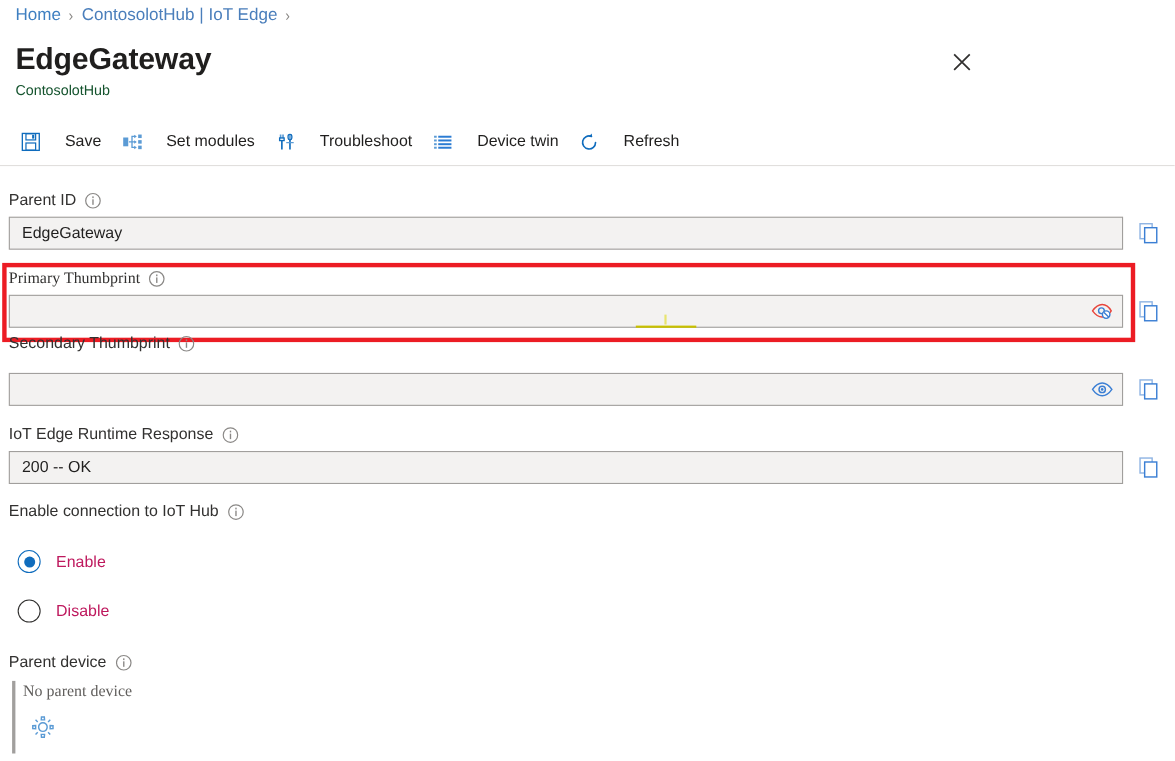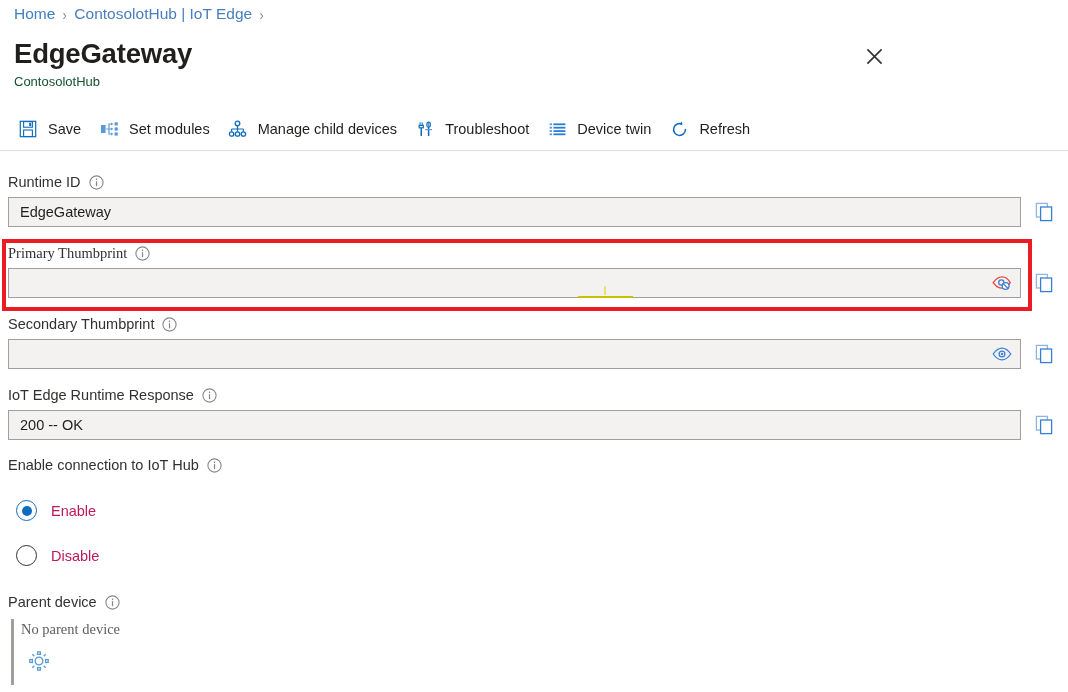--- a/index.html
+++ b/index.html
@@ -43,21 +43,21 @@
     cursor: pointer; color: #323130;
   }
   .close-btn svg { display: block; }
 
   
   .toolbar {
     position: absolute; left: 12px; top: 112px;
     display: flex; align-items: center; height: 34px;
   }
   .tb-item {
-    display: flex; align-items: center; gap: 10px;
+    display: flex; align-items: center; gap: 21px;
     padding: 4px 12px 4px 6px; cursor: pointer;
     font-size: 14.5px; color: #201f1e; white-space: nowrap;
   }
   .tb-icon {
     width: 20px; height: 20px;
     display: flex; align-items: center; justify-content: center;
     color: #0f6cbd; flex: none;
   }
   .toolbar-rule {
     position: absolute; left: 0; top: 150px;
@@ -201,32 +201,20 @@
           <path d="M11 7.4 L13.4 9 L11 10.6 Z" fill="#5b9bd5"></path>
           <path d="M11 12.4 L13.4 14 L11 15.6 Z" fill="#5b9bd5"></path>
           <rect x="14.6" y="2.3" width="3.2" height="3.2" fill="#5b9bd5"></rect>
           <rect x="14.6" y="7.4" width="3.2" height="3.2" fill="#5b9bd5"></rect>
           <rect x="14.6" y="12.4" width="3.2" height="3.2" fill="#5b9bd5"></rect>
         </svg>
       </span>
       <span>Set modules</span>
     </div>
 
-    <div class="tb-item">
-      <span class="tb-icon">
-        <svg width="19" height="18" viewBox="0 0 19 18">
-          <circle cx="9.5" cy="3.4" r="2.3" fill="none" stroke="#0f6cbd" stroke-width="1.3"></circle>
-          <path d="M9.5 5.8 V9 M3.6 9 H15.4 M3.6 9 V11.6 M9.5 9 V11.6 M15.4 9 V11.6" stroke="#0f6cbd" stroke-width="1.2" fill="none"></path>
-          <circle cx="3.6" cy="14" r="2.2" fill="none" stroke="#0f6cbd" stroke-width="1.3"></circle>
-          <circle cx="9.5" cy="14" r="2.2" fill="none" stroke="#0f6cbd" stroke-width="1.3"></circle>
-          <circle cx="15.4" cy="14" r="2.2" fill="none" stroke="#0f6cbd" stroke-width="1.3"></circle>
-        </svg>
-      </span>
-      <span>Manage child devices</span>
-    </div>
 
     <div class="tb-item">
       <span class="tb-icon">
         <svg width="18" height="18" viewBox="0 0 18 18">
           <path d="M4.1 2.2 V5.6 M6.3 2.2 V5.6" stroke="#5b9bd5" stroke-width="1.5" fill="none"></path>
           <rect x="3.2" y="5.4" width="4.1" height="2.4" fill="none" stroke="#0f6cbd" stroke-width="1.2"></rect>
           <path d="M5.25 7.9 V16" stroke="#0f6cbd" stroke-width="1.5" fill="none"></path>
           <path d="M12.6 2.2 V6.6" stroke="#5b9bd5" stroke-width="1.5" fill="none"></path>
           <rect x="10.9" y="2.1" width="3.4" height="5" rx="1.6" fill="none" stroke="#0f6cbd" stroke-width="1.2"></rect>
           <path d="M12.6 7.1 V16" stroke="#0f6cbd" stroke-width="1.5" fill="none"></path>
@@ -260,21 +248,21 @@
           <path d="M11.9 1.4 L12.4 4.6 L9.2 4.4 Z" fill="#0f6cbd"></path>
         </svg>
       </span>
       <span>Refresh</span>
     </div>
 
   </div>
   <div class="toolbar-rule"></div>
 
   <div class="field-label" style="left:8px; top:174px;">
-    <span>Runtime ID</span>
+    <span>Parent ID</span>
     <span class="info-icon">
       <svg width="15" height="15" viewBox="0 0 15 15">
         <circle cx="7.5" cy="7.5" r="6.6" fill="none" stroke="#8a8886" stroke-width="1.1"></circle>
         <rect x="6.9" y="6.2" width="1.25" height="5" fill="#8a8886"></rect>
         <rect x="6.9" y="3.5" width="1.25" height="1.6" fill="#8a8886"></rect>
       </svg>
     </span>
   </div>
   <div class="input-box" style="left:8px; top:197px; width:1013px;">
     <span>EdgeGateway</span>
@@ -311,21 +299,21 @@
   <div class="yellow-mark"></div>
   <div class="yellow-dots"></div>
   <div class="copy-btn" style="left:1032px; top:270px;">
     <svg width="20" height="20" viewBox="0 0 20 20">
       <rect x="1.4" y="1.4" width="11" height="13.6" fill="none" stroke="#8fb4e3" stroke-width="1.3"></rect>
       <rect x="5.6" y="5" width="11" height="13.6" fill="#ffffff" stroke="#3b7fd4" stroke-width="1.3"></rect>
     </svg>
   </div>
   <div class="highlight-box"></div>
 
-  <div class="field-label" style="left:8px; top:316px;">
+  <div class="field-label" style="left:8px; top:304px;">
     <span>Secondary Thumbprint</span>
     <span class="info-icon">
       <svg width="15" height="15" viewBox="0 0 15 15">
         <circle cx="7.5" cy="7.5" r="6.6" fill="none" stroke="#8a8886" stroke-width="1.1"></circle>
         <rect x="6.9" y="6.2" width="1.25" height="5" fill="#8a8886"></rect>
         <rect x="6.9" y="3.5" width="1.25" height="1.6" fill="#8a8886"></rect>
       </svg>
     </span>
   </div>
   <div class="input-box" style="left:8px; top:339px; width:1013px;">

